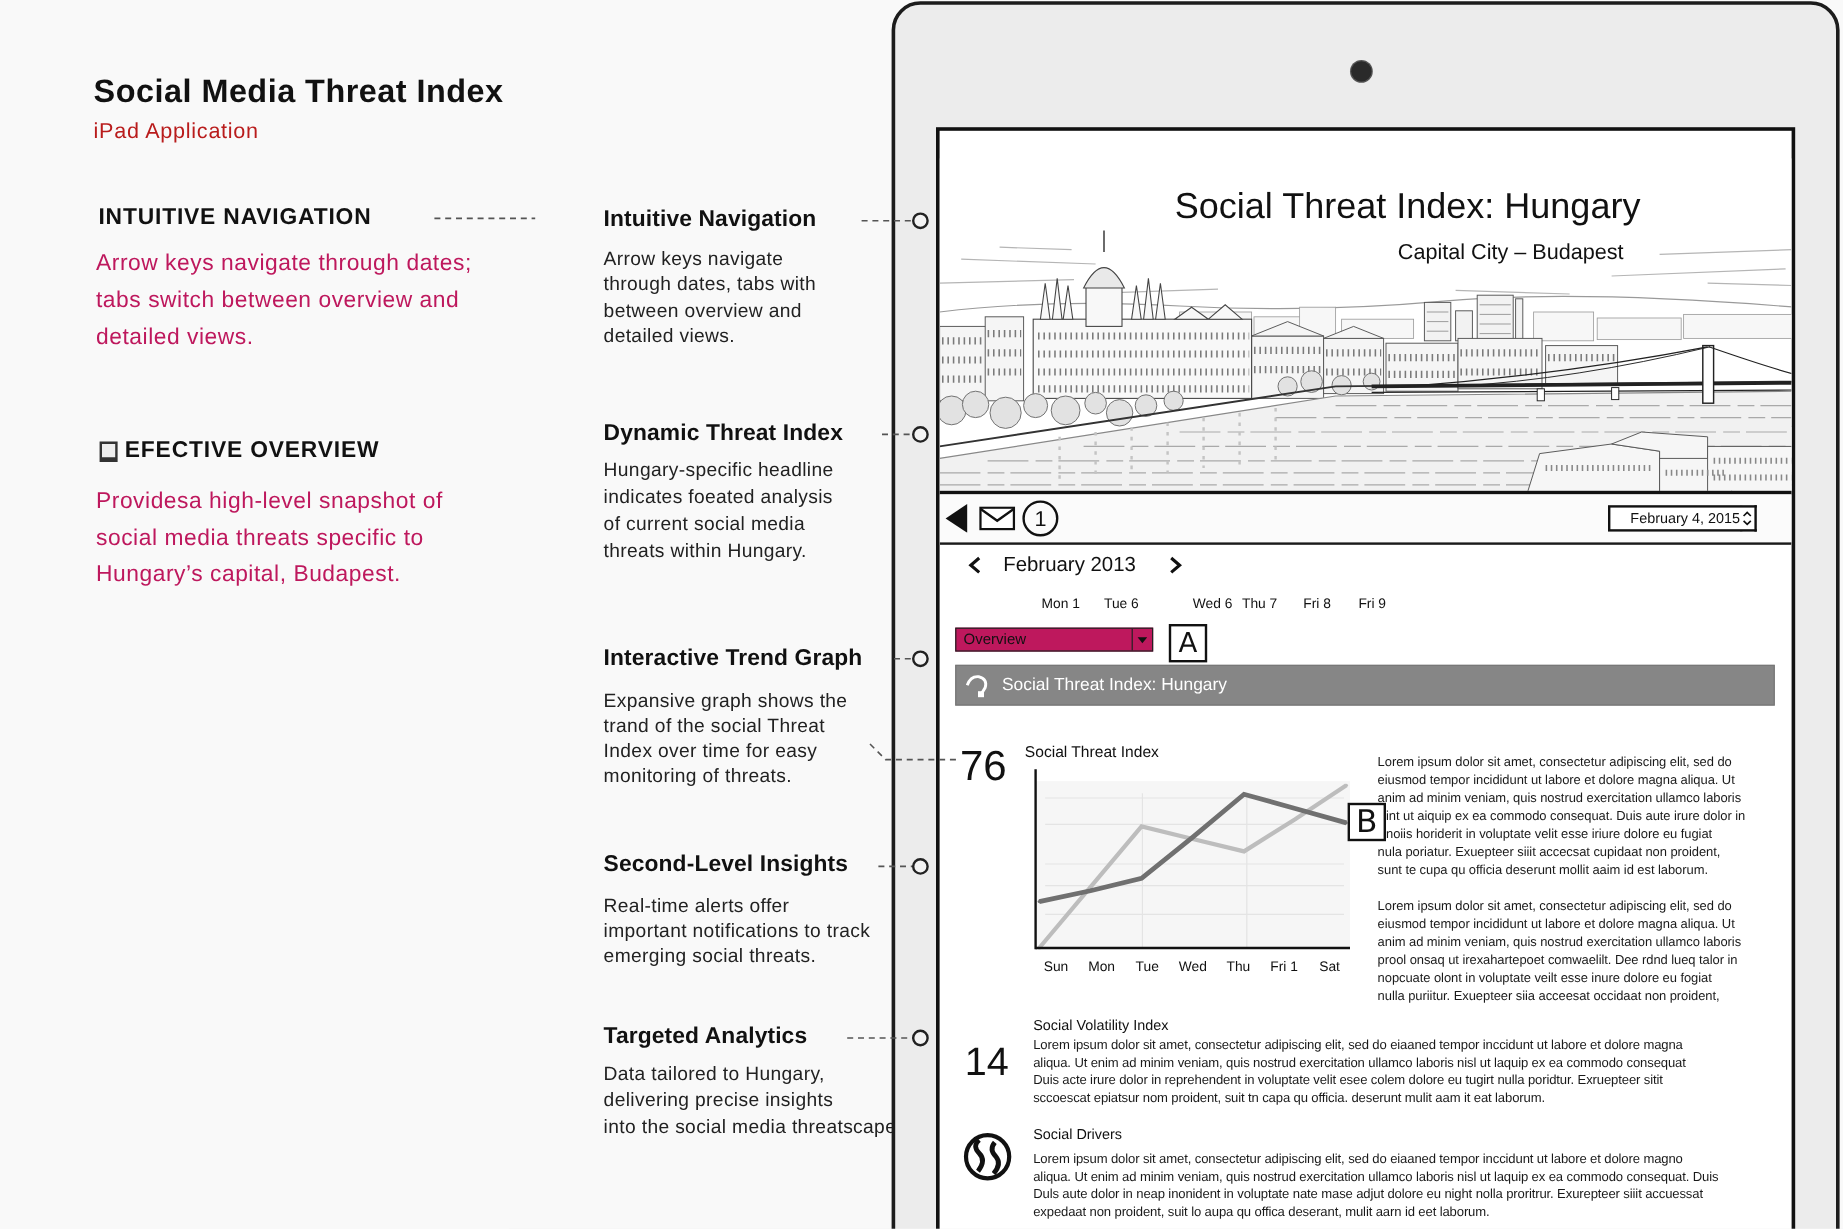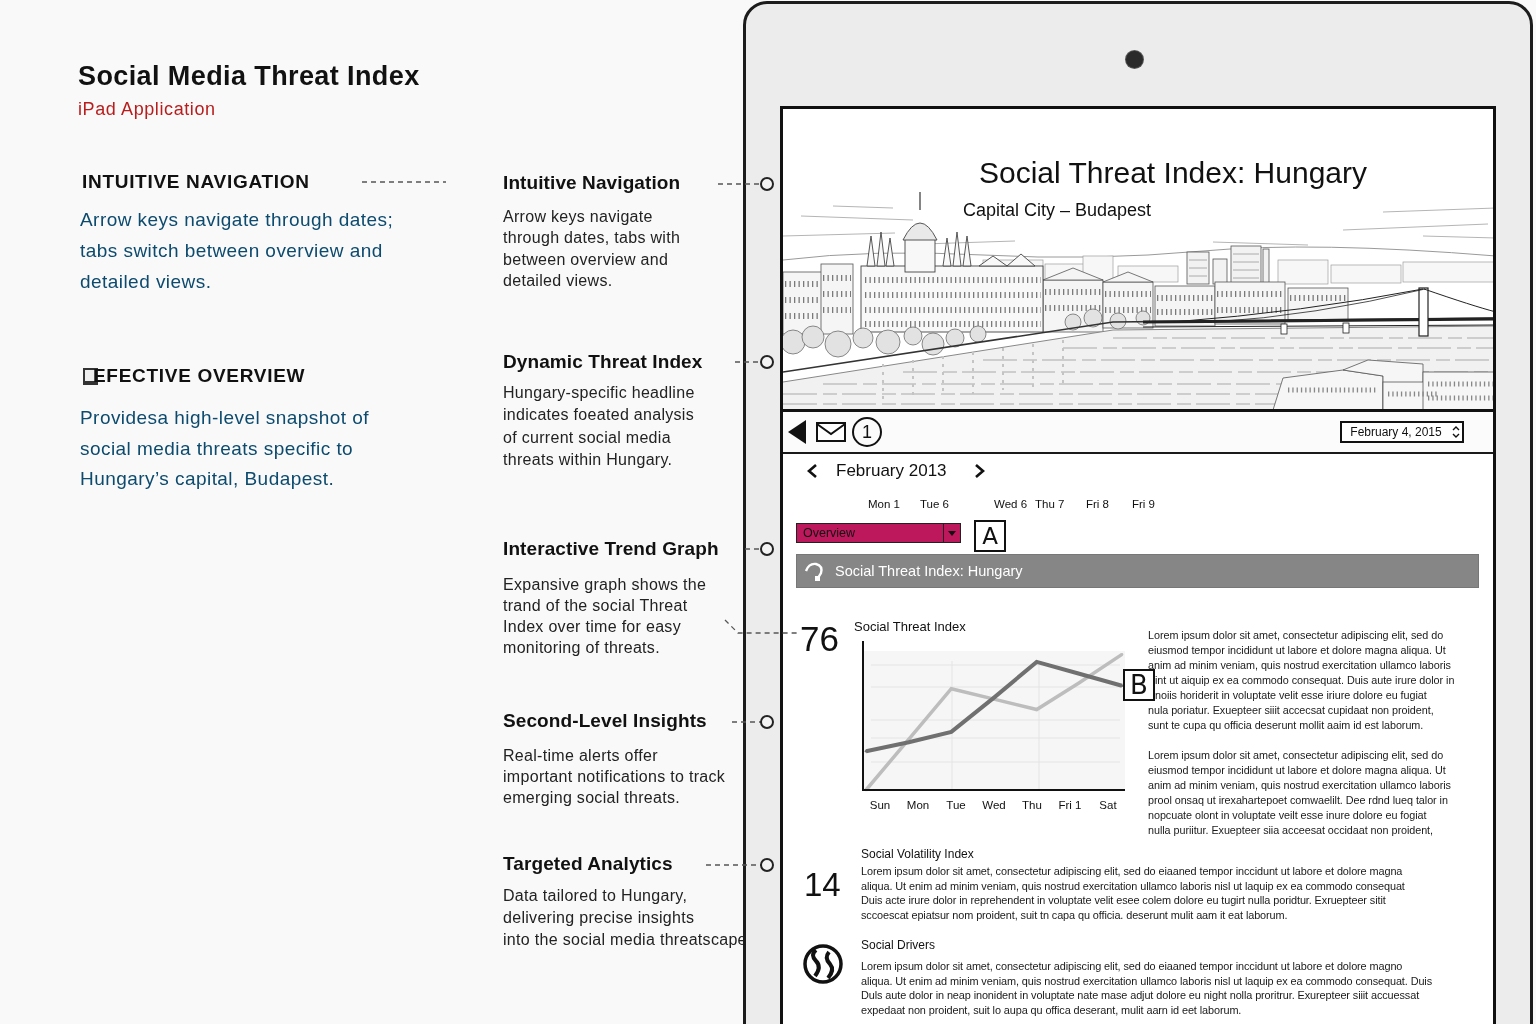--- a/index.html
+++ b/index.html
@@ -8,46 +8,46 @@
     background:#f9f9f9; color:#111;
     font-family:"Liberation Sans", sans-serif;
   }
   .abs { position:absolute; }
   .line { display:block; white-space:nowrap; }
 
   
   .page-title { left:78px; top:61px; font-size:27px; font-weight:bold; letter-spacing:0.4px; white-space:nowrap; }
   .page-subtitle { left:78px; top:99px; font-size:18px; letter-spacing:0.6px; color:#b91c1c; white-space:nowrap; }
   .feat-head { font-size:19px; font-weight:bold; letter-spacing:0.7px; white-space:nowrap; }
-  .feat-desc { font-size:19px; letter-spacing:0.45px; color:#0c4a6e; }
+  .feat-desc { font-size:19px; letter-spacing:0.45px; color:#be185d; }
   .feat-icon { width:11px; height:11px; border:2px solid #333; border-bottom-width:4px; background:#eee; }
 
   
   .co-head { left:503px; font-size:19px; font-weight:bold; letter-spacing:0.1px; white-space:nowrap; }
   .co-desc { left:503px; font-size:16px; letter-spacing:0.3px; color:#222; }
 
   
   .frame {
     left:743px; top:1px; width:784px; height:1100px;
     border:3px solid #1c1c1c; border-radius:24px; background:#ececec;
   }
   .camera { left:1126px; top:51px; width:17px; height:17px; border-radius:50%; background:#2a2a2a; box-shadow:0 0 0 1px #555; }
   .screen {
     left:780px; top:106px; width:710px; height:1000px;
     border:3px solid #111; background:#fff; overflow:hidden;
   }
   .status { left:0; top:0; width:100%; height:22px; background:linear-gradient(#f3f3f3,#dadada); border-bottom:1px solid #8a8a8a; }
   .status-time { left:0; top:5px; width:100%; text-align:center; font-size:11px; color:#111; }
   .header { left:0; top:23px; width:100%; height:277px; background:#fff; overflow:hidden; }
   .hdr-title { left:150px; top:24px; width:480px; text-align:center; font-size:30px; color:#111; white-space:nowrap; }
-  .hdr-sub { left:180px; top:68px; width:390px; text-align:left; font-size:18px; color:#111; white-space:nowrap; }
+  .hdr-sub { left:180px; top:68px; width:390px; text-align:right; font-size:18px; color:#111; white-space:nowrap; }
   .hdr-rule { left:0; top:300px; width:100%; height:3px; background:#111; }
   .toolbar { left:0; top:303px; width:100%; height:40px; background:#fbfbfb; border-bottom:2px solid #1a1a1a; }
   .badge { left:69px; top:5px; width:26px; height:26px; border:2px solid #111; border-radius:50%; text-align:center; line-height:26px; font-size:18px; }
-  .date-field { left:557px; top:9px; width:108px; height:18px; border:2px solid #111; font-size:12px; line-height:18px; text-align:center; background:#fff; white-space:nowrap; }
+  .date-field { left:557px; top:9px; width:108px; height:18px; border:2px solid #111; font-size:12px; line-height:18px; text-align:right; background:#fff; white-space:nowrap; }
   .date-step { left:667px; top:9px; width:12px; height:18px; border:2px solid #111; border-left:none; background:#fff; }
 
   .month { left:53px; top:352px; font-size:17px; white-space:nowrap; }
   .day { top:389px; font-size:11.5px; white-space:nowrap; color:#111; }
   .select { left:13px; top:414px; width:163px; height:18px; border:1.5px solid #222; background:#be185d; }
   .select-val { left:6px; top:2px; font-size:12.5px; }
   .select-arrow { right:0; top:0; width:16px; height:18px; border-left:1.5px solid #222; }
   .marker { border:2px solid #111; background:#fff; text-align:center; font-family:"DejaVu Sans", sans-serif; }
   .marker-a { left:191px; top:411px; width:28px; height:28px; font-size:23px; line-height:28px; }
   .banner { left:13px; top:445px; width:681px; height:32px; background:#868686; border:1px solid #777; }
@@ -70,21 +70,21 @@
 <div class="abs page-subtitle">iPad Application</div>
 
 <div class="abs feat-head" style="left:82px; top:171px;">INTUITIVE NAVIGATION</div>
 <div class="abs feat-desc" style="left:80px; top:204px; line-height:31px;">
     <span class="line">Arrow keys navigate through dates;</span>
     <span class="line">tabs switch between overview and</span>
     <span class="line">detailed views.</span>
   </div>
 
 <div class="abs feat-icon" style="left:83px; top:368px;"></div>
-<div class="abs feat-head" style="left:93px; top:365px;">EFECTIVE OVERVIEW</div>
+<div class="abs feat-head" style="left:104px; top:365px;">EFECTIVE OVERVIEW</div>
 <div class="abs feat-desc" style="left:80px; top:403px; line-height:30.5px;">
     <span class="line">Providesa high-level snapshot of</span>
     <span class="line">social media threats specific to</span>
     <span class="line">Hungary’s capital, Budapest.</span>
   </div>
 
 <div class="abs co-head" style="top:172px;">Intuitive Navigation</div>
 <div class="abs co-desc" style="top:206px; line-height:21.3px;">
     <span class="line">Arrow keys navigate</span>
     <span class="line">through dates, tabs with</span>

